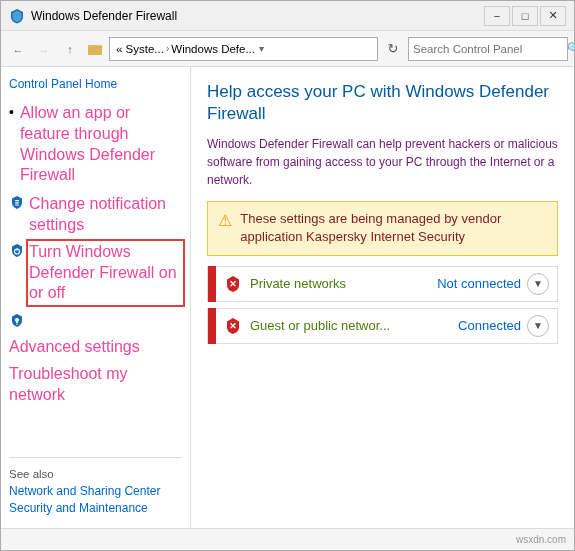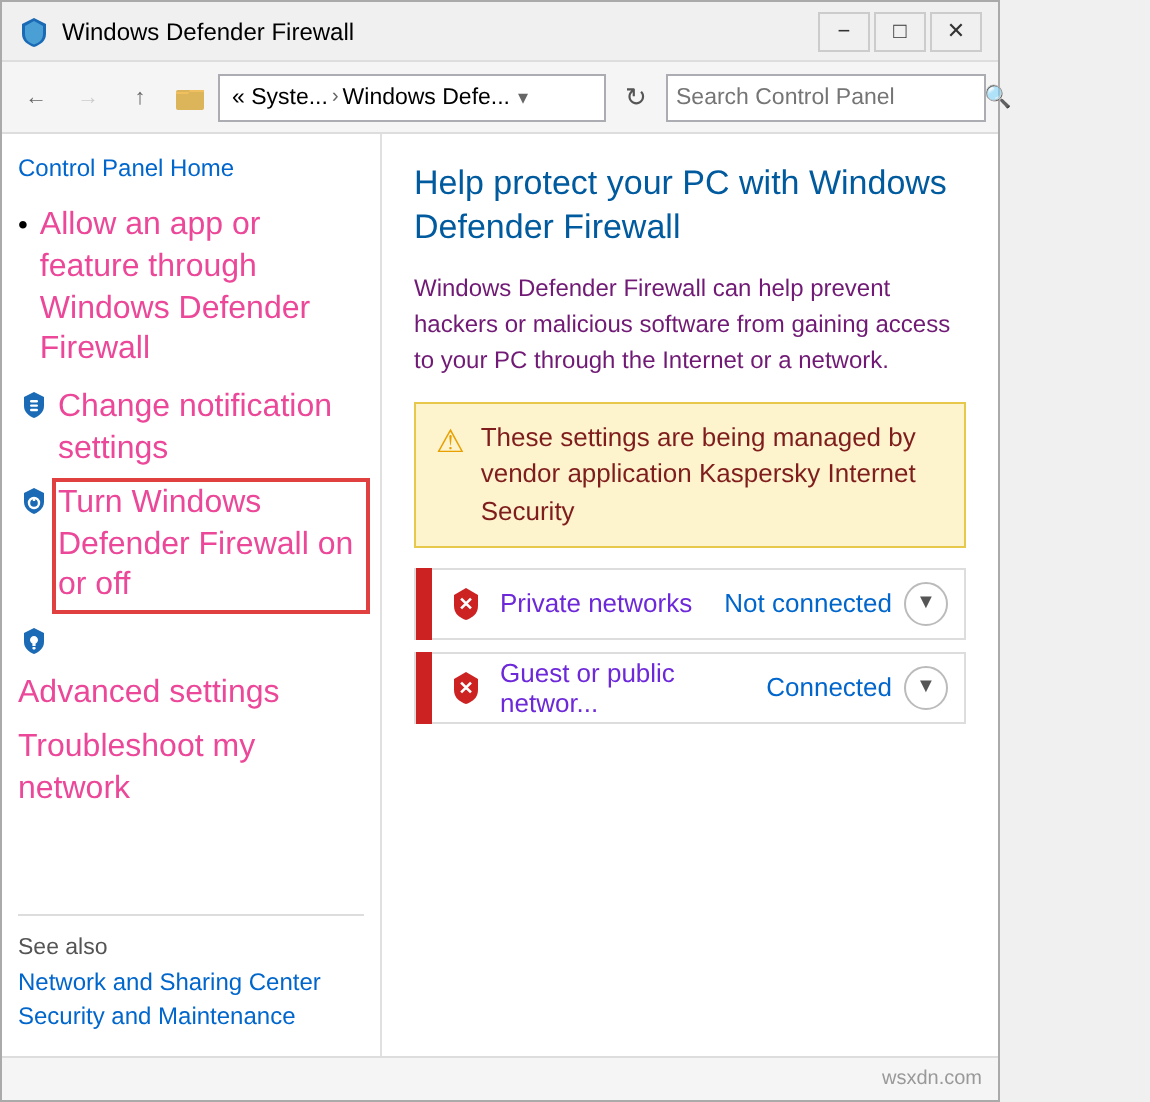--- a/index.html
+++ b/index.html
@@ -7,21 +7,21 @@
       font-family: 'Segoe UI', Arial, sans-serif;
       font-size: 12px;
       background: #f0f0f0;
       width: 575px;
       height: 551px;
       overflow: hidden;
     }
 
     
     .window {
-      width: 500px;
+      width: 575px;
       height: 551px;
       background: #fff;
       border: 1px solid #aaa;
       display: flex;
       flex-direction: column;
     }
 
     .title-bar {
       height: 30px;
       background: #f0f0f0;
@@ -304,21 +304,21 @@
       height: 22px;
       margin: 0 6px;
       flex-shrink: 0;
       display: flex;
       align-items: center;
       justify-content: center;
     }
 
     .network-name {
       font-size: 13px;
-      color: #6d28d9;
+      color: #4d7c0f;
       flex: 1;
     }
 
     .network-status {
       font-size: 13px;
       color: #0066cc;
       margin-right: 6px;
     }
 
     .network-expand {
@@ -457,21 +457,21 @@
       </div>
 
       <div class="sidebar-see-also">
         <div class="see-also-title">See also</div>
         <a class="see-also-link">Network and Sharing Center</a>
         <a class="see-also-link">Security and Maintenance</a>
       </div>
     </div>
 
     <div class="content-area">
-      <div class="content-title">Help protect your PC with Windows Defender Firewall</div>
+      <div class="content-title">Help access your PC with Windows Defender Firewall</div>
       <p class="content-desc">Windows Defender Firewall can help prevent hackers or malicious software from gaining access to your PC through the Internet or a network.</p>
 
       <div class="warning-banner">
         <span class="warning-icon">⚠</span>
         <span class="warning-text">These settings are being managed by vendor application Kaspersky Internet Security</span>
       </div>
 
       <div class="network-row">
         <div class="network-row-indicator"></div>
         <div class="network-row-icon">

